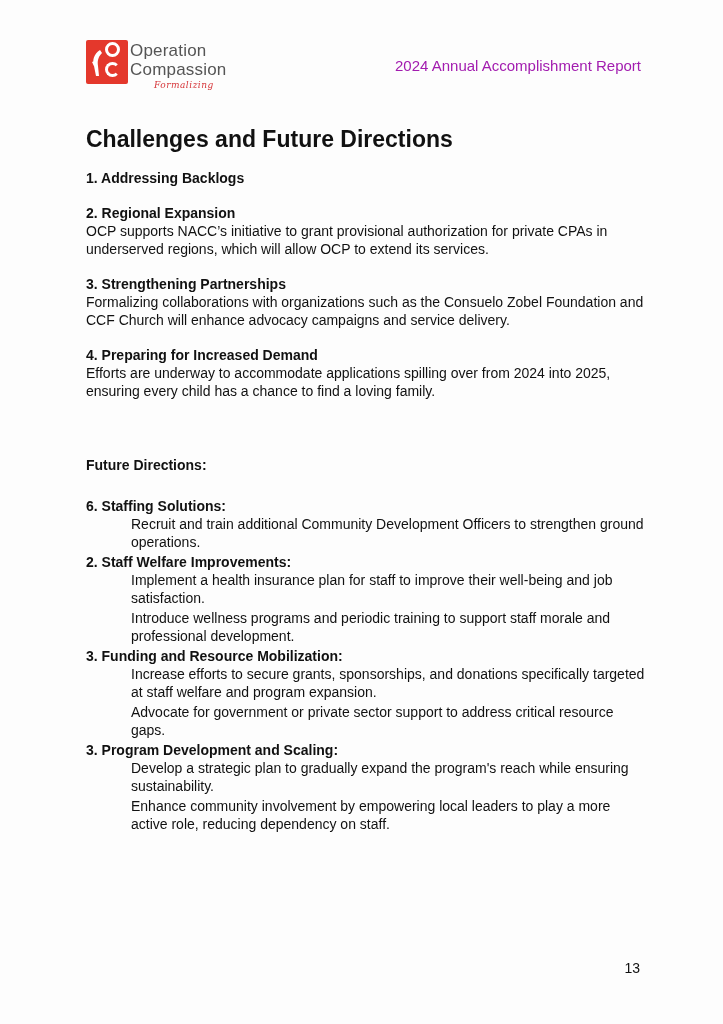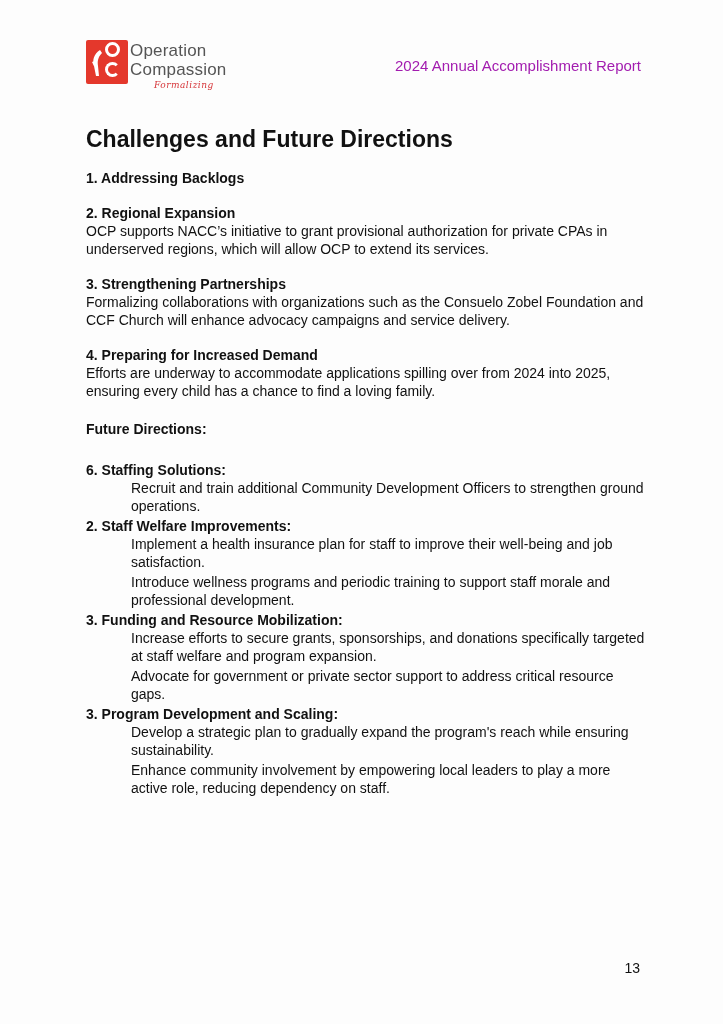--- a/index.html
+++ b/index.html
@@ -16,21 +16,21 @@
   .logo-text { position: absolute; left: 44px; font-size: 17px; color: #555; line-height: 20px; letter-spacing: 0.2px; }
   .logo-line1 { top: 1px; }
   .logo-line2 { top: 20px; }
   .logo-sub { position: absolute; left: 68px; top: 40px; font-family: "DejaVu Serif", serif; font-style: italic; font-size: 9px; color: #d6363a; letter-spacing: 0.5px; }
   .header-title { position: absolute; right: 82px; top: 57px; font-size: 15px; color: #a21caf; }
 
   .content { position: absolute; left: 86px; top: 128px; width: 560px; font-size: 14px; line-height: 18px; }
   h1 { font-size: 23px; font-weight: bold; margin: 0 0 19px 0; line-height: 22px; }
   .challenge { margin-bottom: 17px; }
   .challenge .ttl { font-weight: bold; }
-  .fd-heading { font-weight: bold; margin-top: 20px; margin-bottom: 23px; }
+  .fd-heading { font-weight: bold; margin-top: 56px; margin-bottom: 23px; }
   .dir .ttl { font-weight: bold; }
   .dir .item { padding-left: 45px; margin-bottom: 2px; }
   .page-num { position: absolute; right: 83px; top: 960px; font-size: 14px; }
 </style>
 </head>
 <body>
 
 <div class="logo">
   <div class="logo-mark">
     <svg class="hand" viewBox="0 0 12 30">

